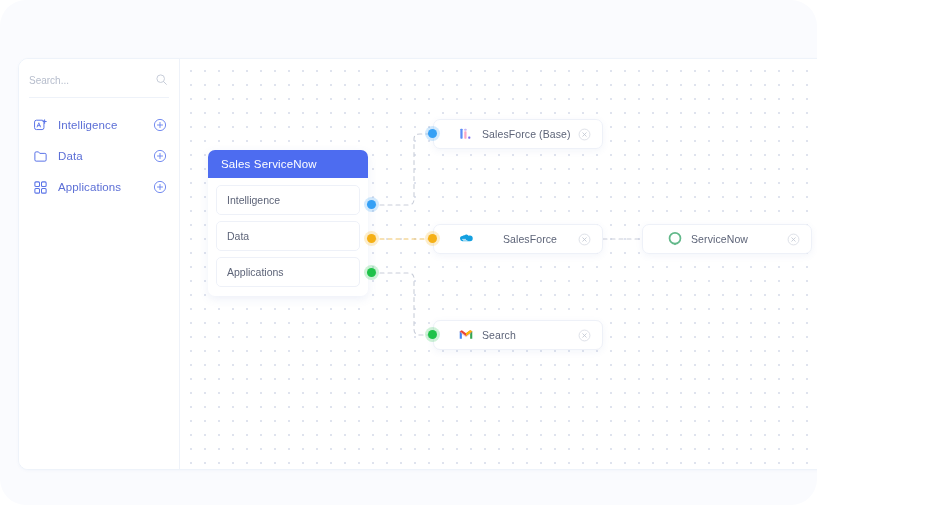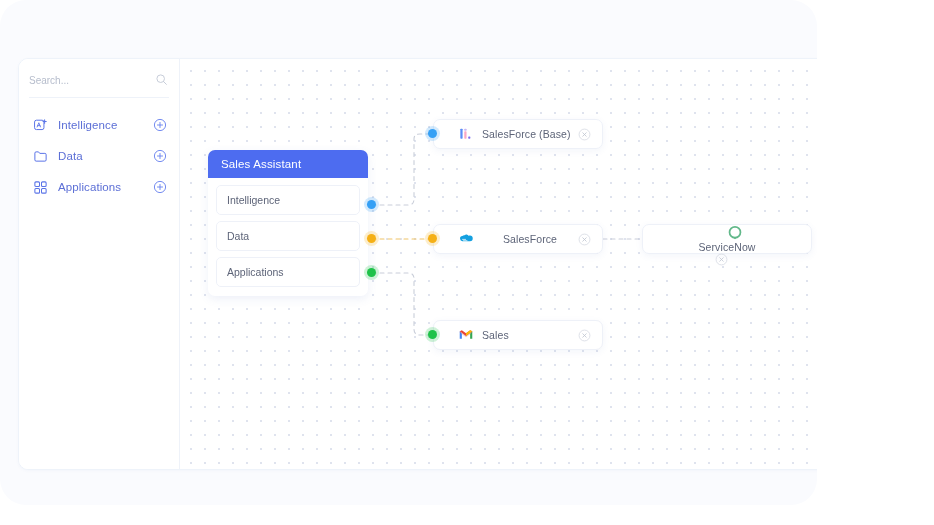--- a/index.html
+++ b/index.html
@@ -281,21 +281,21 @@
         <path d="M192 146 H228 Q234 146 234 140 V80 Q234 75 240 75 H253" fill="none" stroke="#c9ced9" stroke-width="1.1" stroke-dasharray="4 4" stroke-linecap="round"></path>
 
         <path d="M192 180 H254" fill="none" stroke="#f0c469" stroke-width="1.1" stroke-dasharray="4 4" stroke-linecap="round"></path>
 
         <path d="M192 214 H228 Q234 214 234 220 V270 Q234 276 240 276 H253" fill="none" stroke="#c9ced9" stroke-width="1.1" stroke-dasharray="4 4" stroke-linecap="round"></path>
 
         <path d="M423 180 H462" fill="none" stroke="#c9ced9" stroke-width="1.1" stroke-dasharray="4 4" stroke-linecap="round"></path>
       </svg>
 
       <div class="agent-node">
-        <div class="agent-head">Sales Assistant</div>
+        <div class="agent-head">Sales ServiceNow</div>
         <div class="agent-body">
           <div class="agent-row">
             <span>Intelligence</span>
           </div>
           <div class="agent-row">
             <span>Data</span>
           </div>
           <div class="agent-row">
             <span>Applications</span>
           </div>
@@ -327,21 +327,21 @@
           <path d="M6.8 12.6h4.5M8.2 14.6h5.3" stroke="#ffffff" stroke-width="1.1" stroke-linecap="round"></path>
         </svg>
         <span class="node-label">SalesForce</span>
         <svg class="close-btn" viewBox="0 0 24 24" fill="none">
           <circle cx="12" cy="12" r="10" stroke="#d6dae3" stroke-width="1.5"></circle>
           <path d="M8.8 8.8 L15.2 15.2 M15.2 8.8 L8.8 15.2" stroke="#c0c6d2" stroke-width="1.5" stroke-linecap="round"></path>
         </svg>
       </div>
       <div class="dot" style="left:248px; top:175px; background:#f5b017;"></div>
 
-      <div class="node" style="left:462px; top:165px; width:170px;flex-direction:column;">
+      <div class="node" style="left:462px; top:165px; width:170px;">
         <svg class="node-logo" viewBox="0 0 24 24">
           <circle cx="12" cy="11" r="8.2" fill="none" stroke="#62b88a" stroke-width="2.6"></circle>
           <path d="M8.6 17.6 L12 21.2 L15.4 17.6 Z" fill="#62b88a"></path>
           <circle cx="12" cy="11" r="3.2" fill="#ffffff"></circle>
         </svg>
         <span class="node-label">ServiceNow</span>
         <svg class="close-btn" viewBox="0 0 24 24" fill="none">
           <circle cx="12" cy="12" r="10" stroke="#d6dae3" stroke-width="1.5"></circle>
           <path d="M8.8 8.8 L15.2 15.2 M15.2 8.8 L8.8 15.2" stroke="#c0c6d2" stroke-width="1.5" stroke-linecap="round"></path>
         </svg>
@@ -349,21 +349,21 @@
 
       <div class="node" style="left:253px; top:261px; width:170px;">
         <svg class="node-logo" viewBox="0 0 24 24">
           <path d="M2.6 6.4v11.2h3.2V10l6.2 4.6 6.2-4.6v7.6h3.2V6.4l-3.2-1.6-6.2 4.6-6.2-4.6Z" fill="#ffffff"></path>
           <path d="M2.6 6.4 2.6 17.6 H5.8 V10 Z" fill="#4285f4"></path>
           <path d="M18.2 10 V17.6 H21.4 V6.4 Z" fill="#34a853"></path>
           <path d="M2.6 6.4 L5.8 4.8 L12 9.4 L18.2 4.8 L21.4 6.4 L12 13.6 Z" fill="#ea4335"></path>
           <path d="M12 9.4 L18.2 4.8 L21.4 6.4 L12 13.6 Z" fill="#fbbc05"></path>
           <path d="M2.6 6.4 L12 13.6 L21.4 6.4 V8.2 L12 15.4 L2.6 8.2 Z" fill="#c5221f" opacity=".25"></path>
         </svg>
-        <span class="node-label">Sales</span>
+        <span class="node-label">Search</span>
         <svg class="close-btn" viewBox="0 0 24 24" fill="none">
           <circle cx="12" cy="12" r="10" stroke="#d6dae3" stroke-width="1.5"></circle>
           <path d="M8.8 8.8 L15.2 15.2 M15.2 8.8 L8.8 15.2" stroke="#c0c6d2" stroke-width="1.5" stroke-linecap="round"></path>
         </svg>
       </div>
       <div class="dot" style="left:248px; top:271px; background:#1fc24a;"></div>
 
     </div>
   </div>
 </div>

